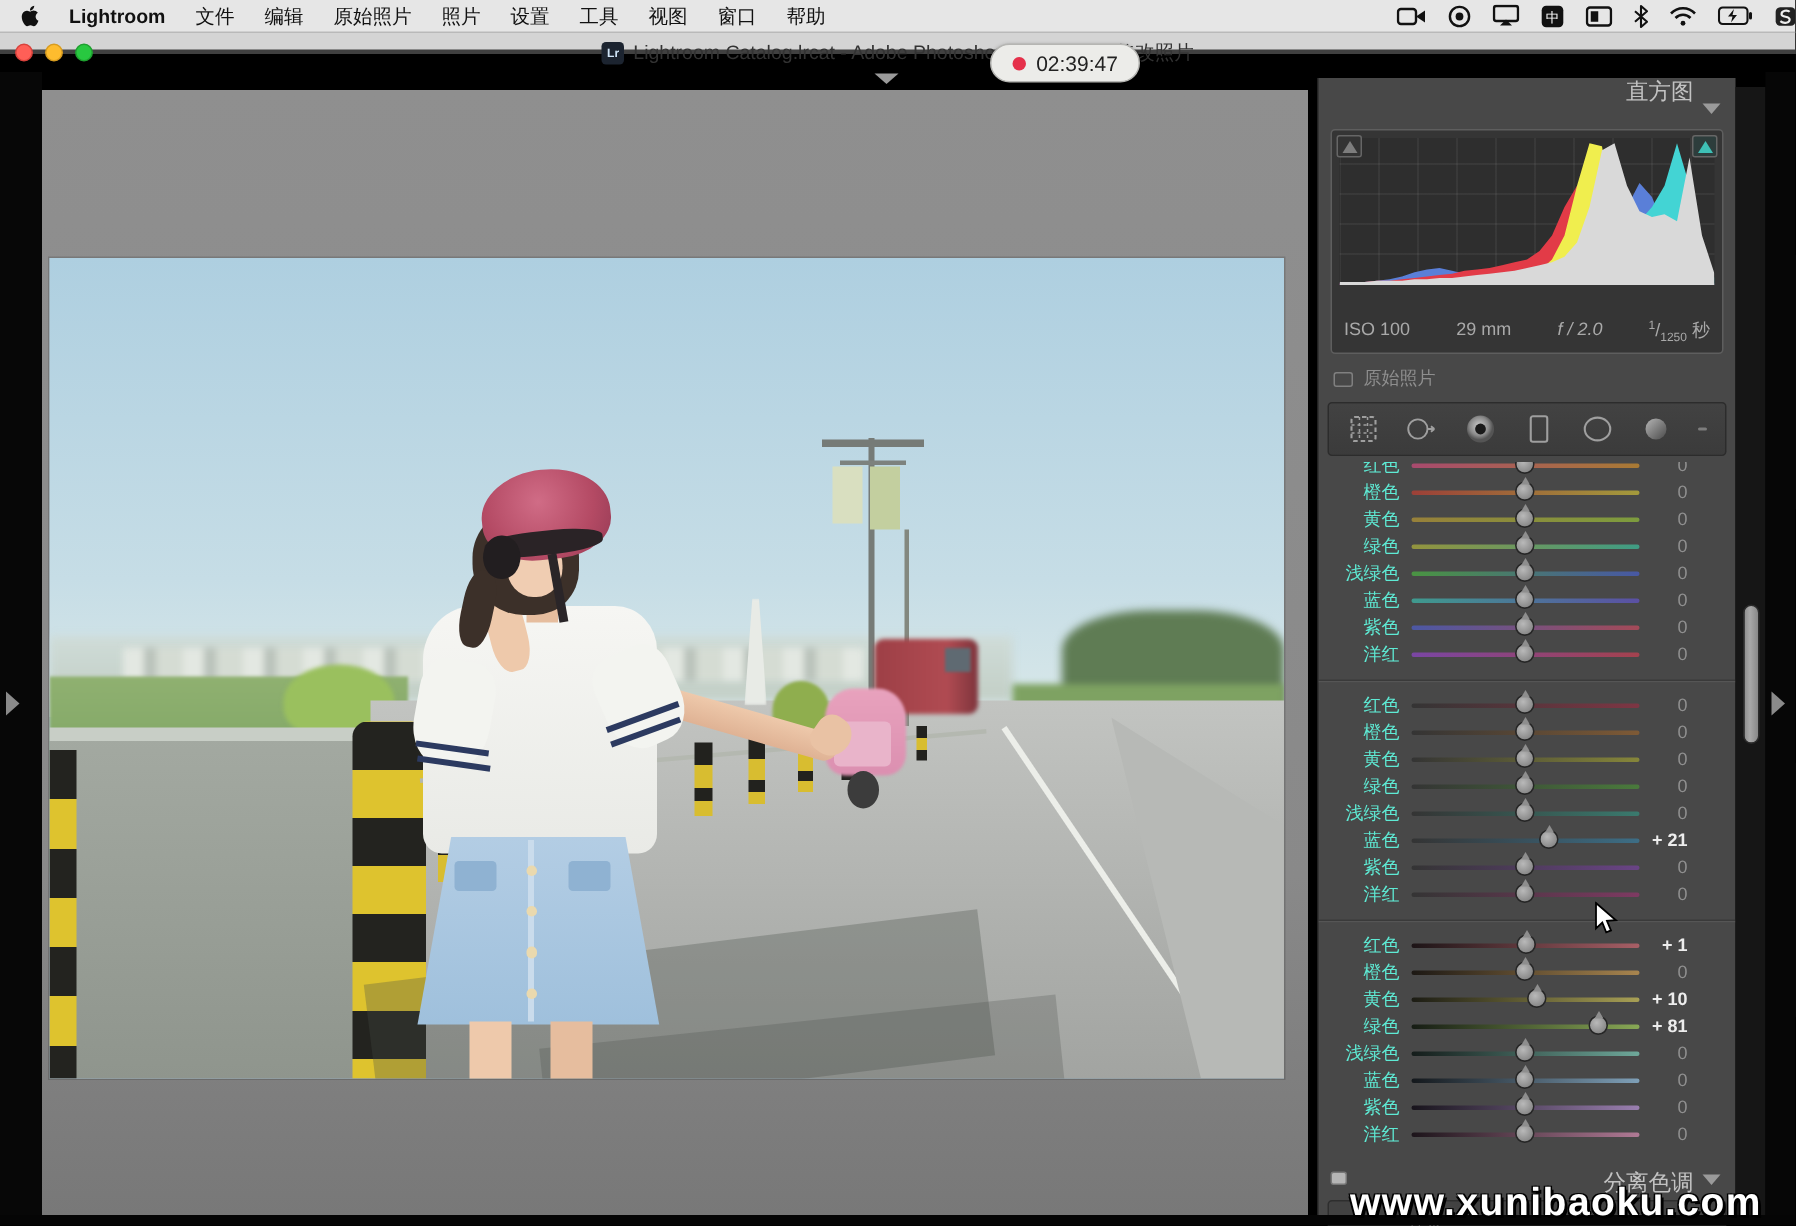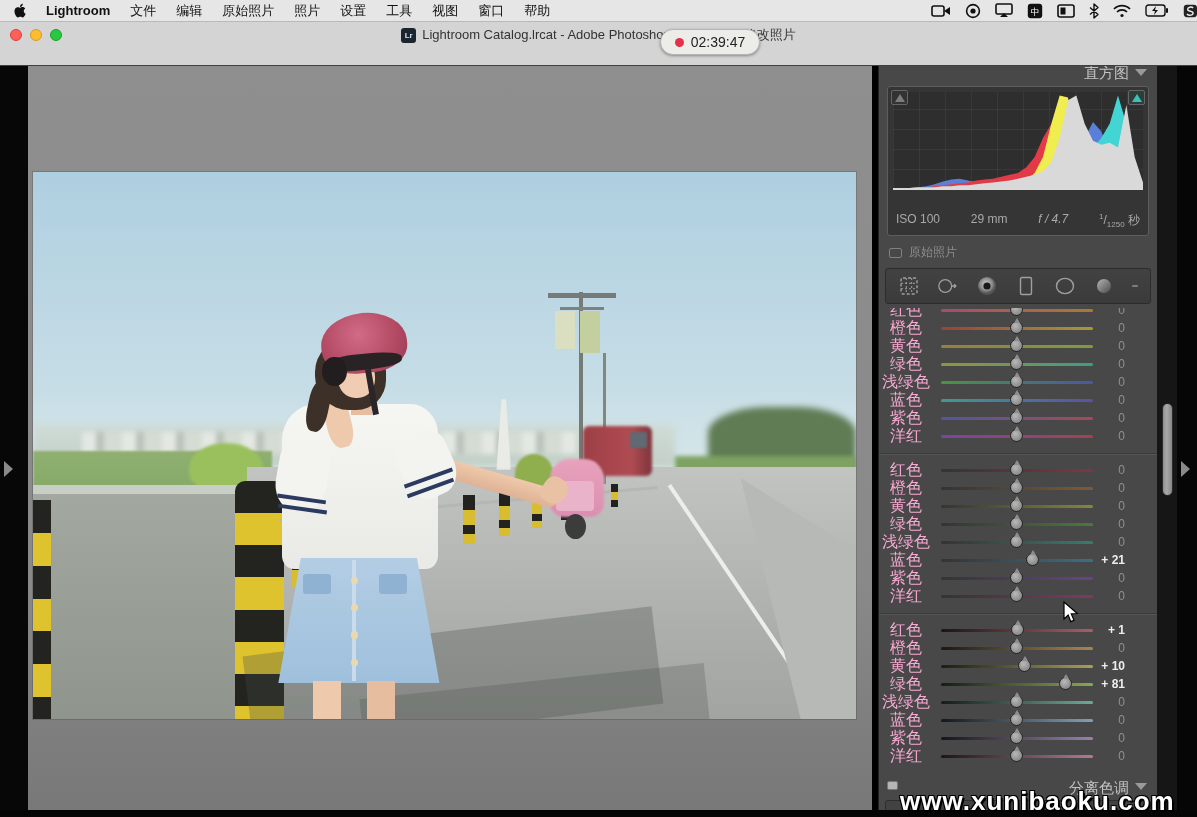--- a/index.html
+++ b/index.html
@@ -13,22 +13,22 @@
     border-bottom:1px solid #b9b9b9; display:flex; align-items:center;
     font-size:13px; color:#111; z-index:50; }
   #menubar .mitem { padding:0 10px; white-space:nowrap;font-family:Liberation Mono, monospace; }
   #menubar .appname { font-weight:bold; padding:0 10px; }
   #apple-logo { width:14px; height:15px; margin:0 8px 0 14px; }
   #menubar-right { margin-left:auto; display:flex; align-items:center; gap:14px;
     padding-right:0; }
   #menubar-right svg { display:block; }
 
   
-  #titlebar { left:0; top:22px; width:1197px; height:44px; background:#d4d4d4;
-    border-bottom:1px solid #404040; z-index:40; }
+  #titlebar { left:0; top:22px; width:1197px; height:14px; background:#d4d4d4;
+    border-bottom:3px solid #404040; z-index:40; }
   .tl { position:absolute; top:7px; width:12px; height:12px; border-radius:50%; }
   #tl-close { left:10px; background:#ff5f57; border:1px solid #d9423c; }
   #tl-min { left:30px; background:#febc2e; border:1px solid #d89c1f; }
   #tl-zoom { left:50px; background:#28c840; border:1px solid #1ea02f; }
   #title-center { position:absolute; left:0; right:0; top:0; height:26px;
     display:flex; align-items:center; justify-content:center; gap:6px;
     font-size:13px; color:#333; }
   #doc-icon { width:15px; height:15px; background:#1c2430; border-radius:3px;
     color:#cfe4f7; font-size:8px; font-weight:bold; display:flex;
     align-items:center; justify-content:center; }
@@ -107,21 +107,21 @@
   .hsl-group { position:relative; padding:2px 0 6px 0; }
   .group-sep { height:2px; background:#3a3a3a; border-bottom:1px solid #555;
     margin:2px 0 4px 0; }
   .group-head { position:relative; height:22px; display:flex; align-items:center; }
   .tat-icon { position:absolute; left:10px; width:13px; height:13px;
     border:1px solid #9a9a9a; border-radius:50%; }
   .tat-icon::after { content:""; position:absolute; left:4px; top:4px; width:3px;
     height:3px; border-radius:50%; background:#9a9a9a; }
   .group-title { margin-left:75px; font-size:13px; color:#c6c6c6; }
   .hslrow { height:18px; display:flex; align-items:center; }
-  .rlabel { width:62px; text-align:center; font-size:16px; color:#f9a8d4;
+  .rlabel { width:62px; text-align:right; font-size:12px; color:#5eead4;
     padding-right:8px; white-space:nowrap; }
   .rtrack { position:relative; width:152px; height:3px; border-radius:2px;
     background:#666; }
   .rthumb { position:absolute; top:-6px; width:13px; height:13px; margin-left:-7px;
     background:radial-gradient(circle at 40% 35%, #b9b9b9, #8b8b8b 70%);
     border:1px solid #262626; border-radius:50%; }
   .rthumb::before { content:""; position:absolute; left:3px; top:-4px; width:0; height:0;
     border-left:3px solid transparent; border-right:3px solid transparent;
     border-bottom:5px solid #8e8e8e; }
   .rval { width:44px; text-align:right; font-size:12px; color:#8f8f8f;
@@ -303,21 +303,21 @@
       <div class="p" style="left:38.6%;top:89%;width:.9%;height:1.3%;background:#ead9ae;border-radius:50%;"></div>
       <div class="p" style="left:32.8%;top:73.5%;width:3.4%;height:3.6%;background:#8fb2d2;border-radius:3px;"></div>
       <div class="p" style="left:42%;top:73.5%;width:3.4%;height:3.6%;background:#8fb2d2;border-radius:3px;"></div>
       <div class="p" style="left:34%;top:93%;width:3.4%;height:7.5%;background:#eec9ab;"></div>
       <div class="p" style="left:40.6%;top:93%;width:3.4%;height:7.5%;background:#e6bd9e;"></div>
     </div>
   </div>
 
   <div id="panel" class="abs">
 
-    <span class="ph-title" style="top:12px;margin-left:36px;">直方图</span>
+    <span class="ph-title" style="top:0;margin-left:36px;">直方图</span>
     <div class="ph-caret" style="top:17px;"></div>
 
     <div id="histo-box">
       <div id="histo-grid">
         <svg id="histo-svg" viewBox="0 0 300 112" preserveAspectRatio="none">
             <polygon points="0,112 0.0,110.9 10.0,110.9 20.0,109.8 30.0,109.8 40.0,108.8 50.0,107.7 60.0,106.6 70.0,105.5 80.0,103.4 90.0,102.3 100.0,102.3 110.0,103.4 120.0,103.4 130.0,102.3 140.0,101.2 150.0,99.0 160.0,95.8 170.0,88.2 180.0,74.2 190.0,52.6 200.0,41.8 210.0,63.4 220.0,81.8 230.0,79.6 240.0,88.2 250.0,96.9 260.0,102.3 270.0,105.5 280.0,108.8 290.0,110.9 300.0,112.0 300,112" fill="#d84fd8"></polygon>
             <polygon points="0,112 0.0,110.9 10.0,110.9 20.0,109.8 30.0,108.8 40.0,107.7 50.0,105.5 60.0,102.3 70.0,100.1 80.0,99.0 90.0,101.2 100.0,103.4 110.0,104.4 120.0,105.5 130.0,105.5 140.0,104.4 150.0,103.4 160.0,102.3 170.0,100.1 180.0,96.9 190.0,92.6 200.0,88.2 210.0,85.0 220.0,74.2 230.0,52.6 240.0,34.2 250.0,45.0 260.0,68.8 270.0,88.2 280.0,103.4 290.0,108.8 300.0,110.9 300,112" fill="#5a7fd8"></polygon>
             <polygon points="0,112 0.0,110.9 10.0,109.8 20.0,109.8 30.0,108.8 40.0,108.8 50.0,107.7 60.0,106.6 70.0,105.5 80.0,104.4 90.0,103.4 100.0,101.2 110.0,100.1 120.0,99.0 130.0,96.9 140.0,94.7 150.0,92.6 160.0,86.1 170.0,74.2 180.0,52.6 190.0,36.4 200.0,47.2 210.0,74.2 220.0,92.6 230.0,101.2 240.0,105.5 250.0,106.6 260.0,107.7 270.0,108.8 280.0,109.8 290.0,110.9 300.0,110.9 300,112" fill="#e23b47"></polygon>
             <polygon points="0,112 0.0,112.0 10.0,112.0 20.0,112.0 30.0,112.0 40.0,112.0 50.0,112.0 60.0,112.0 70.0,112.0 80.0,112.0 90.0,110.9 100.0,110.9 110.0,109.8 120.0,109.8 130.0,108.8 140.0,107.7 150.0,105.5 160.0,101.2 170.0,92.6 180.0,74.2 190.0,36.4 200.0,4.0 210.0,6.2 220.0,63.4 230.0,99.0 240.0,106.6 250.0,108.8 260.0,109.8 270.0,110.9 280.0,110.9 290.0,112.0 300.0,112.0 300,112" fill="#f0ee4e"></polygon>
             <polygon points="0,112 0.0,112.0 10.0,112.0 20.0,112.0 30.0,112.0 40.0,112.0 50.0,112.0 60.0,112.0 70.0,112.0 80.0,112.0 90.0,112.0 100.0,112.0 110.0,110.9 120.0,110.9 130.0,110.9 140.0,109.8 150.0,109.8 160.0,108.8 170.0,107.7 180.0,105.5 190.0,103.4 200.0,101.2 210.0,96.9 220.0,90.4 230.0,79.6 240.0,63.4 250.0,52.6 260.0,36.4 270.0,4.0 280.0,36.4 290.0,85.0 300.0,106.6 300,112" fill="#43d4d4"></polygon>
@@ -326,21 +326,21 @@
       </div>
       <div class="clipbox left">
           <div class="clip-tri"></div>
         </div>
       <div class="clipbox right">
           <div class="clip-tri"></div>
         </div>
       <div id="histo-meta">
         <span>ISO 100</span>
         <span>29 mm</span>
-        <span style="font-style:italic;">f / 4.7</span>
+        <span style="font-style:italic;">f / 2.0</span>
         <span><sup>1</sup>/<sub>1250</sub> <span>秒</span></span>
       </div>
     </div>
 
     <div id="orig-row">
       <div id="orig-check"></div>
       <span>原始照片</span>
     </div>
 
     <div id="toolstrip">

